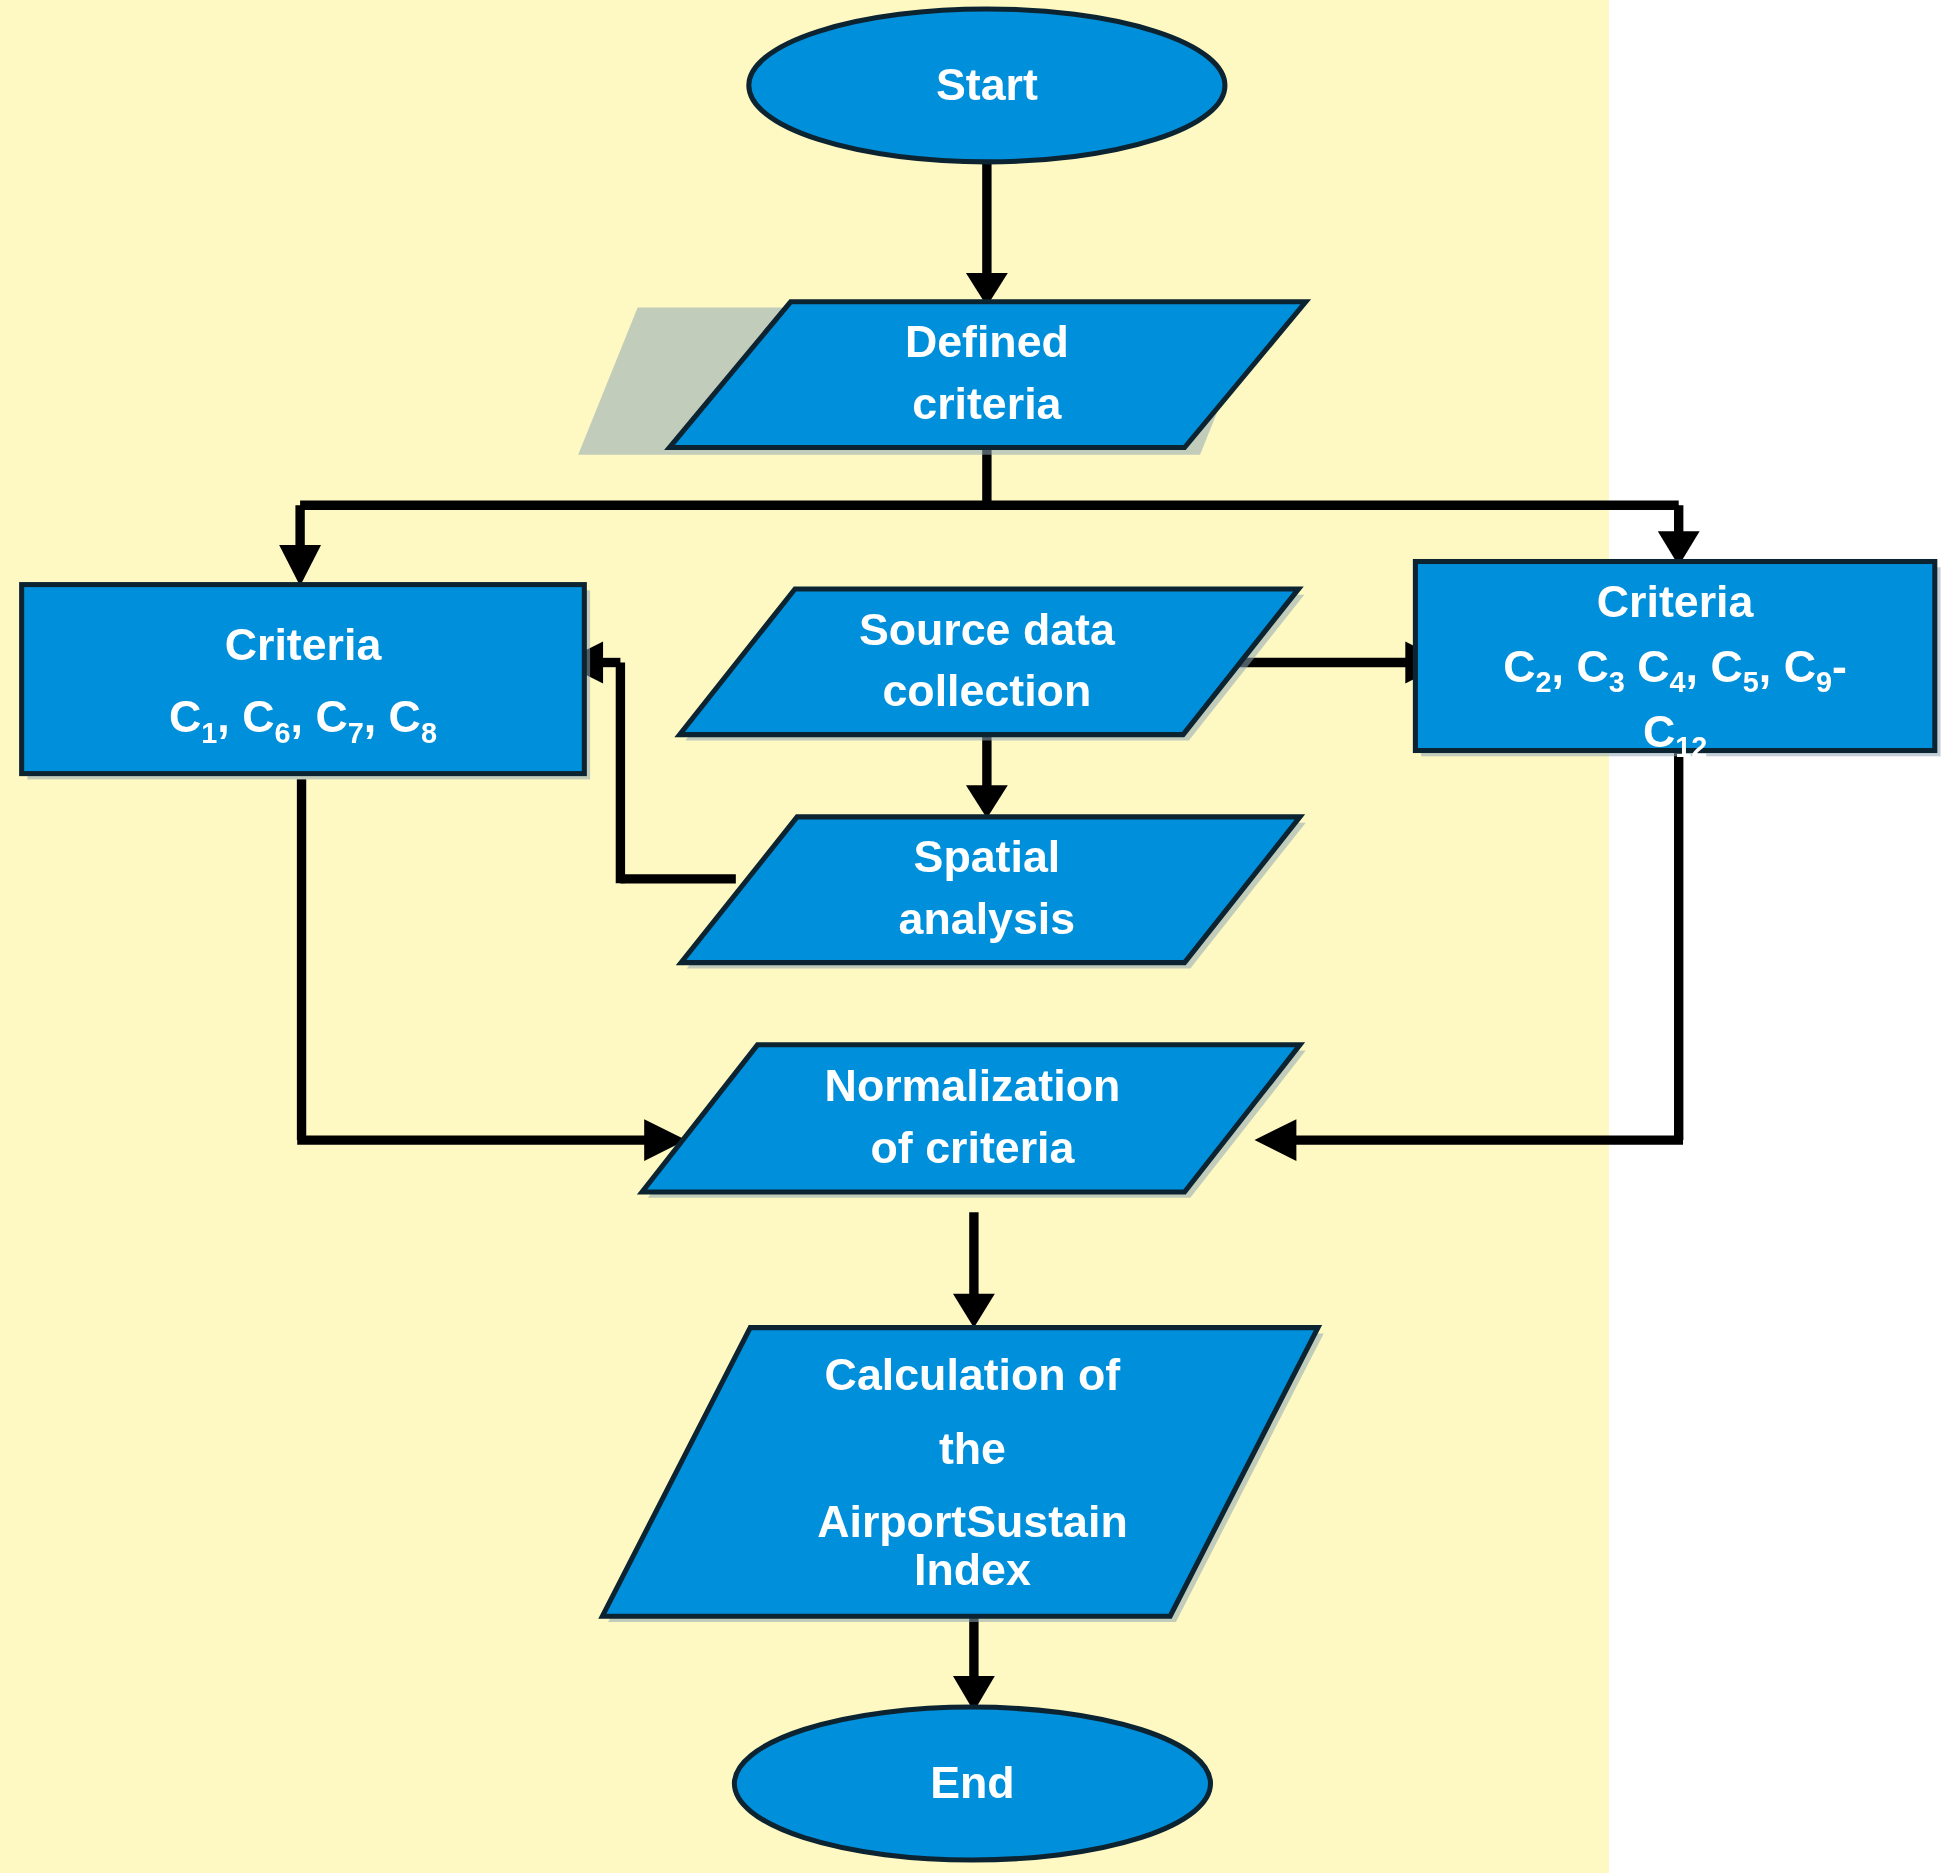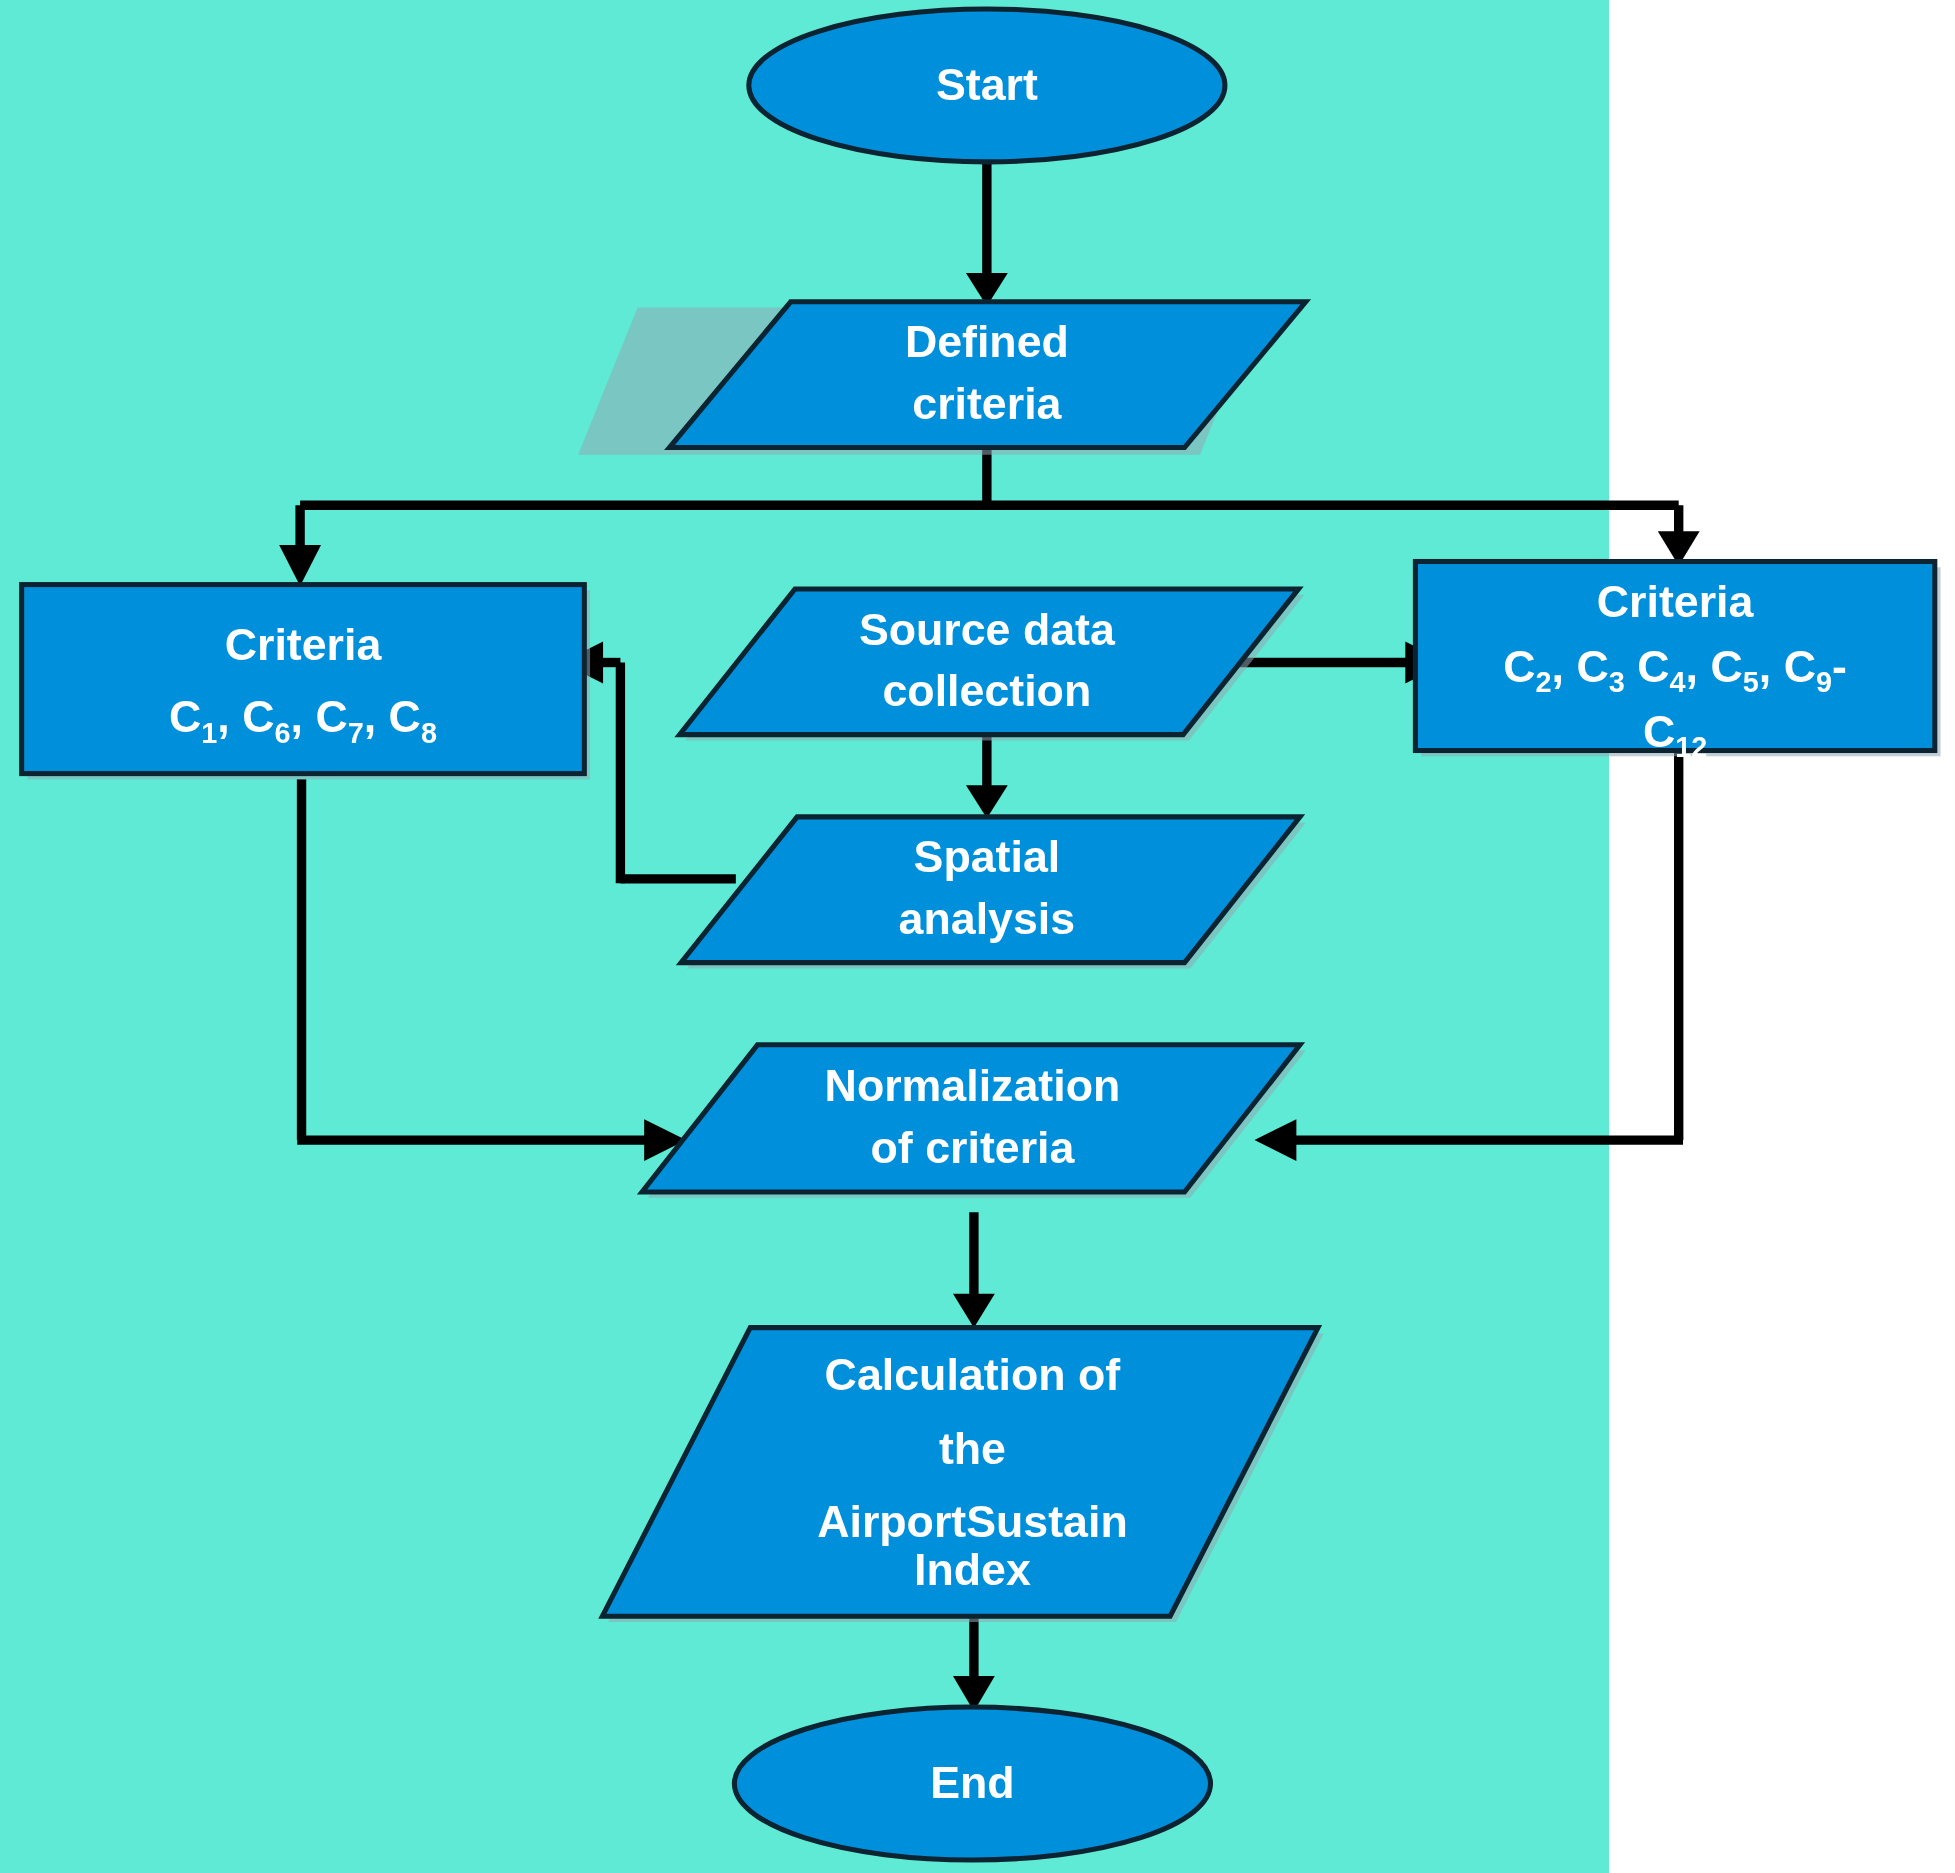--- a/index.html
+++ b/index.html
@@ -10,21 +10,21 @@
   body {
     width: 1955px;
     height: 1874px;
     font-family: "Liberation Sans", sans-serif;
     overflow: hidden;
   }
   #flowchart-root {
     position: relative;
     width: 1609px;
     height: 1874px;
-    background: #5eead4;
+    background: #fef9c3;
     text-decoration: underline;
   }
   svg.chart-canvas {
     display: block;
     width: 1955px;
     height: 1874px;
   }
   .node-shape {
     stroke: #0c2432;
     stroke-width: 7;

